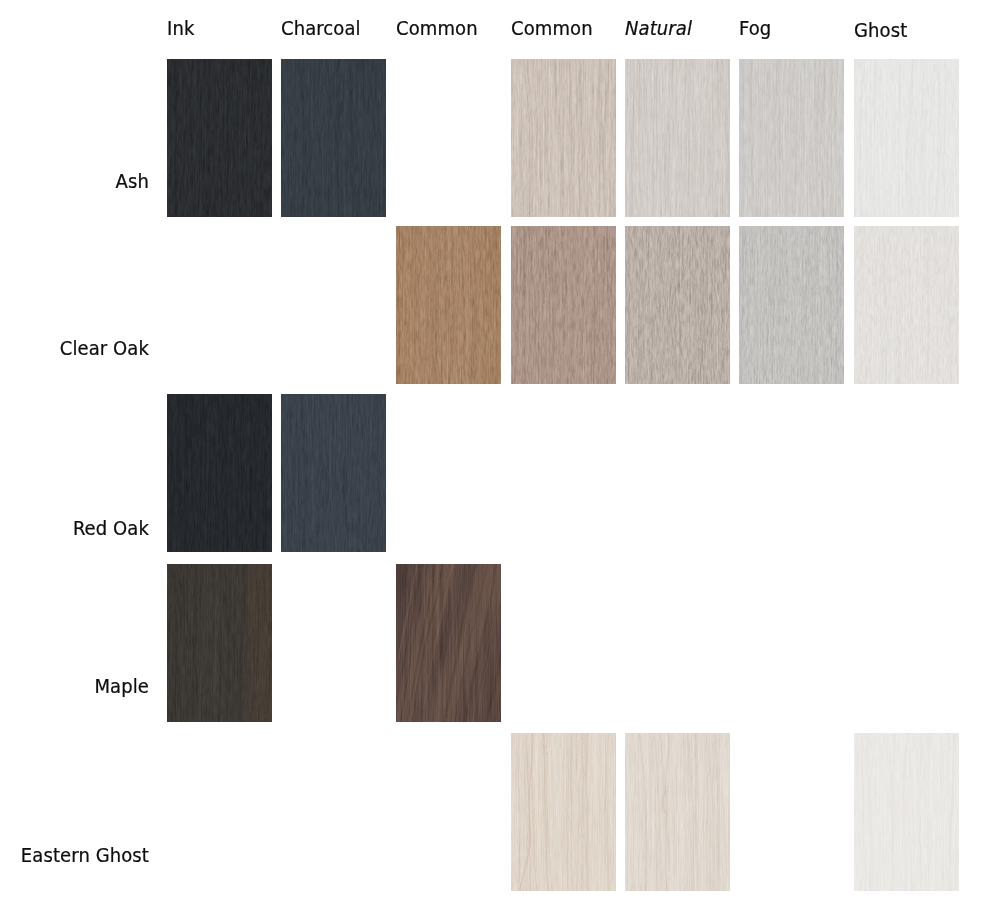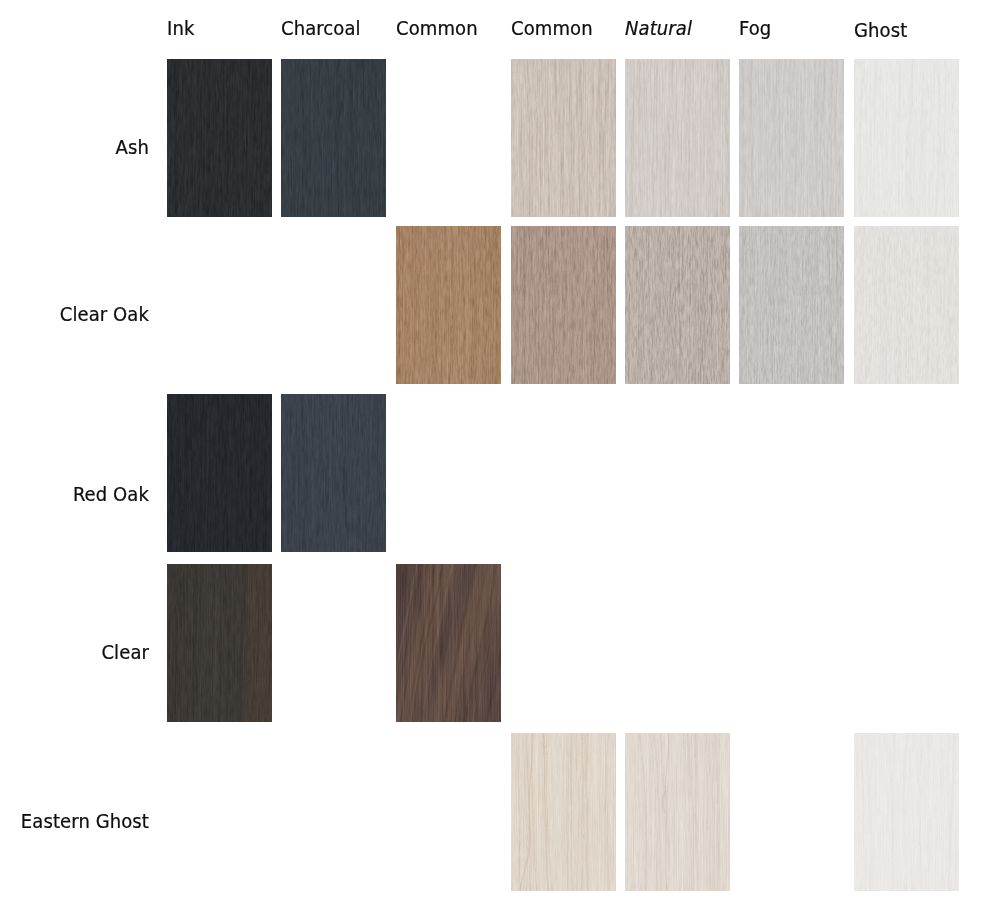--- a/index.html
+++ b/index.html
@@ -5,21 +5,21 @@
 <style>
   html,body{margin:0;padding:0;background:#ffffff;}
   body{width:982px;height:912px;overflow:hidden;
        font-family:"DejaVu Sans",sans-serif;
        font-stretch:condensed;
        -webkit-font-smoothing:antialiased;}
   #grid{position:relative;width:982px;height:912px;background:#ffffff;}
   .colhead{position:absolute;font-size:var(--fs,20px);color:var(--ink,#0d0e10);white-space:nowrap;
            line-height:1;letter-spacing:0.1px;-webkit-text-stroke:0.22px currentColor;}
   .rowhead{position:absolute;font-size:var(--fs,20px);color:var(--ink,#0d0e10);white-space:nowrap;
-           line-height:1;letter-spacing:0.1px;text-align:center;-webkit-text-stroke:0.22px currentColor;}
+           line-height:1;letter-spacing:0.1px;text-align:center;margin-top:34px;-webkit-text-stroke:0.22px currentColor;}
   .sw{position:absolute;overflow:hidden;}
   .sw > svg{display:block;}
   #defs{position:absolute;width:0;height:0;overflow:hidden;}
 </style>
 </head>
 <body style="background: rgb(255, 255, 255);">
 
 <svg id="defs" aria-hidden="true">
     <defs id="filterdefs">
       <filter id="ga0" x="0" y="0" width="100%" height="100%" color-interpolation-filters="sRGB">
@@ -1109,21 +1109,21 @@
     <div class="colhead" style="left: 167px; top: 18px;">Ink</div>
     <div class="colhead" style="left: 281px; top: 18px;">Charcoal</div>
     <div class="colhead" style="left: 396px; top: 18px;">Common</div>
     <div class="colhead" style="left: 511px; top: 18px;">Common</div>
     <div class="colhead" style="left: 625px; top: 18px; font-style: italic;">Natural</div>
     <div class="colhead" style="left: 739px; top: 18px; text-align: right;">Fog</div>
     <div class="colhead" style="left: 854px; top: 20px;">Ghost</div>
     <div class="rowhead" style="right: 833px; top: 137px;">Ash</div>
     <div class="rowhead" style="right: 833px; top: 304px;">Clear Oak</div>
     <div class="rowhead" style="right: 833px; top: 484px;">Red Oak</div>
-    <div class="rowhead" style="right: 833px; top: 642px;">Clear</div>
+    <div class="rowhead" style="right: 833px; top: 642px;">Maple</div>
     <div class="rowhead" style="right: 833px; top: 811px;">Eastern Ghost</div>
     <div class="sw" style="left: 167px; top: 59px; width: 105px; height: 158px; background: rgb(42, 44, 46);">
       <svg width="105" height="158" viewBox="0 0 105 158">
         <defs>
           <clipPath id="cp0">
             <rect width="105" height="158"></rect>
           </clipPath>
         </defs>
         <rect width="105" height="158" fill="#2a2c2e"></rect>
         <g clip-path="url(#cp0)" filter="url(#gbl0)"></g>

